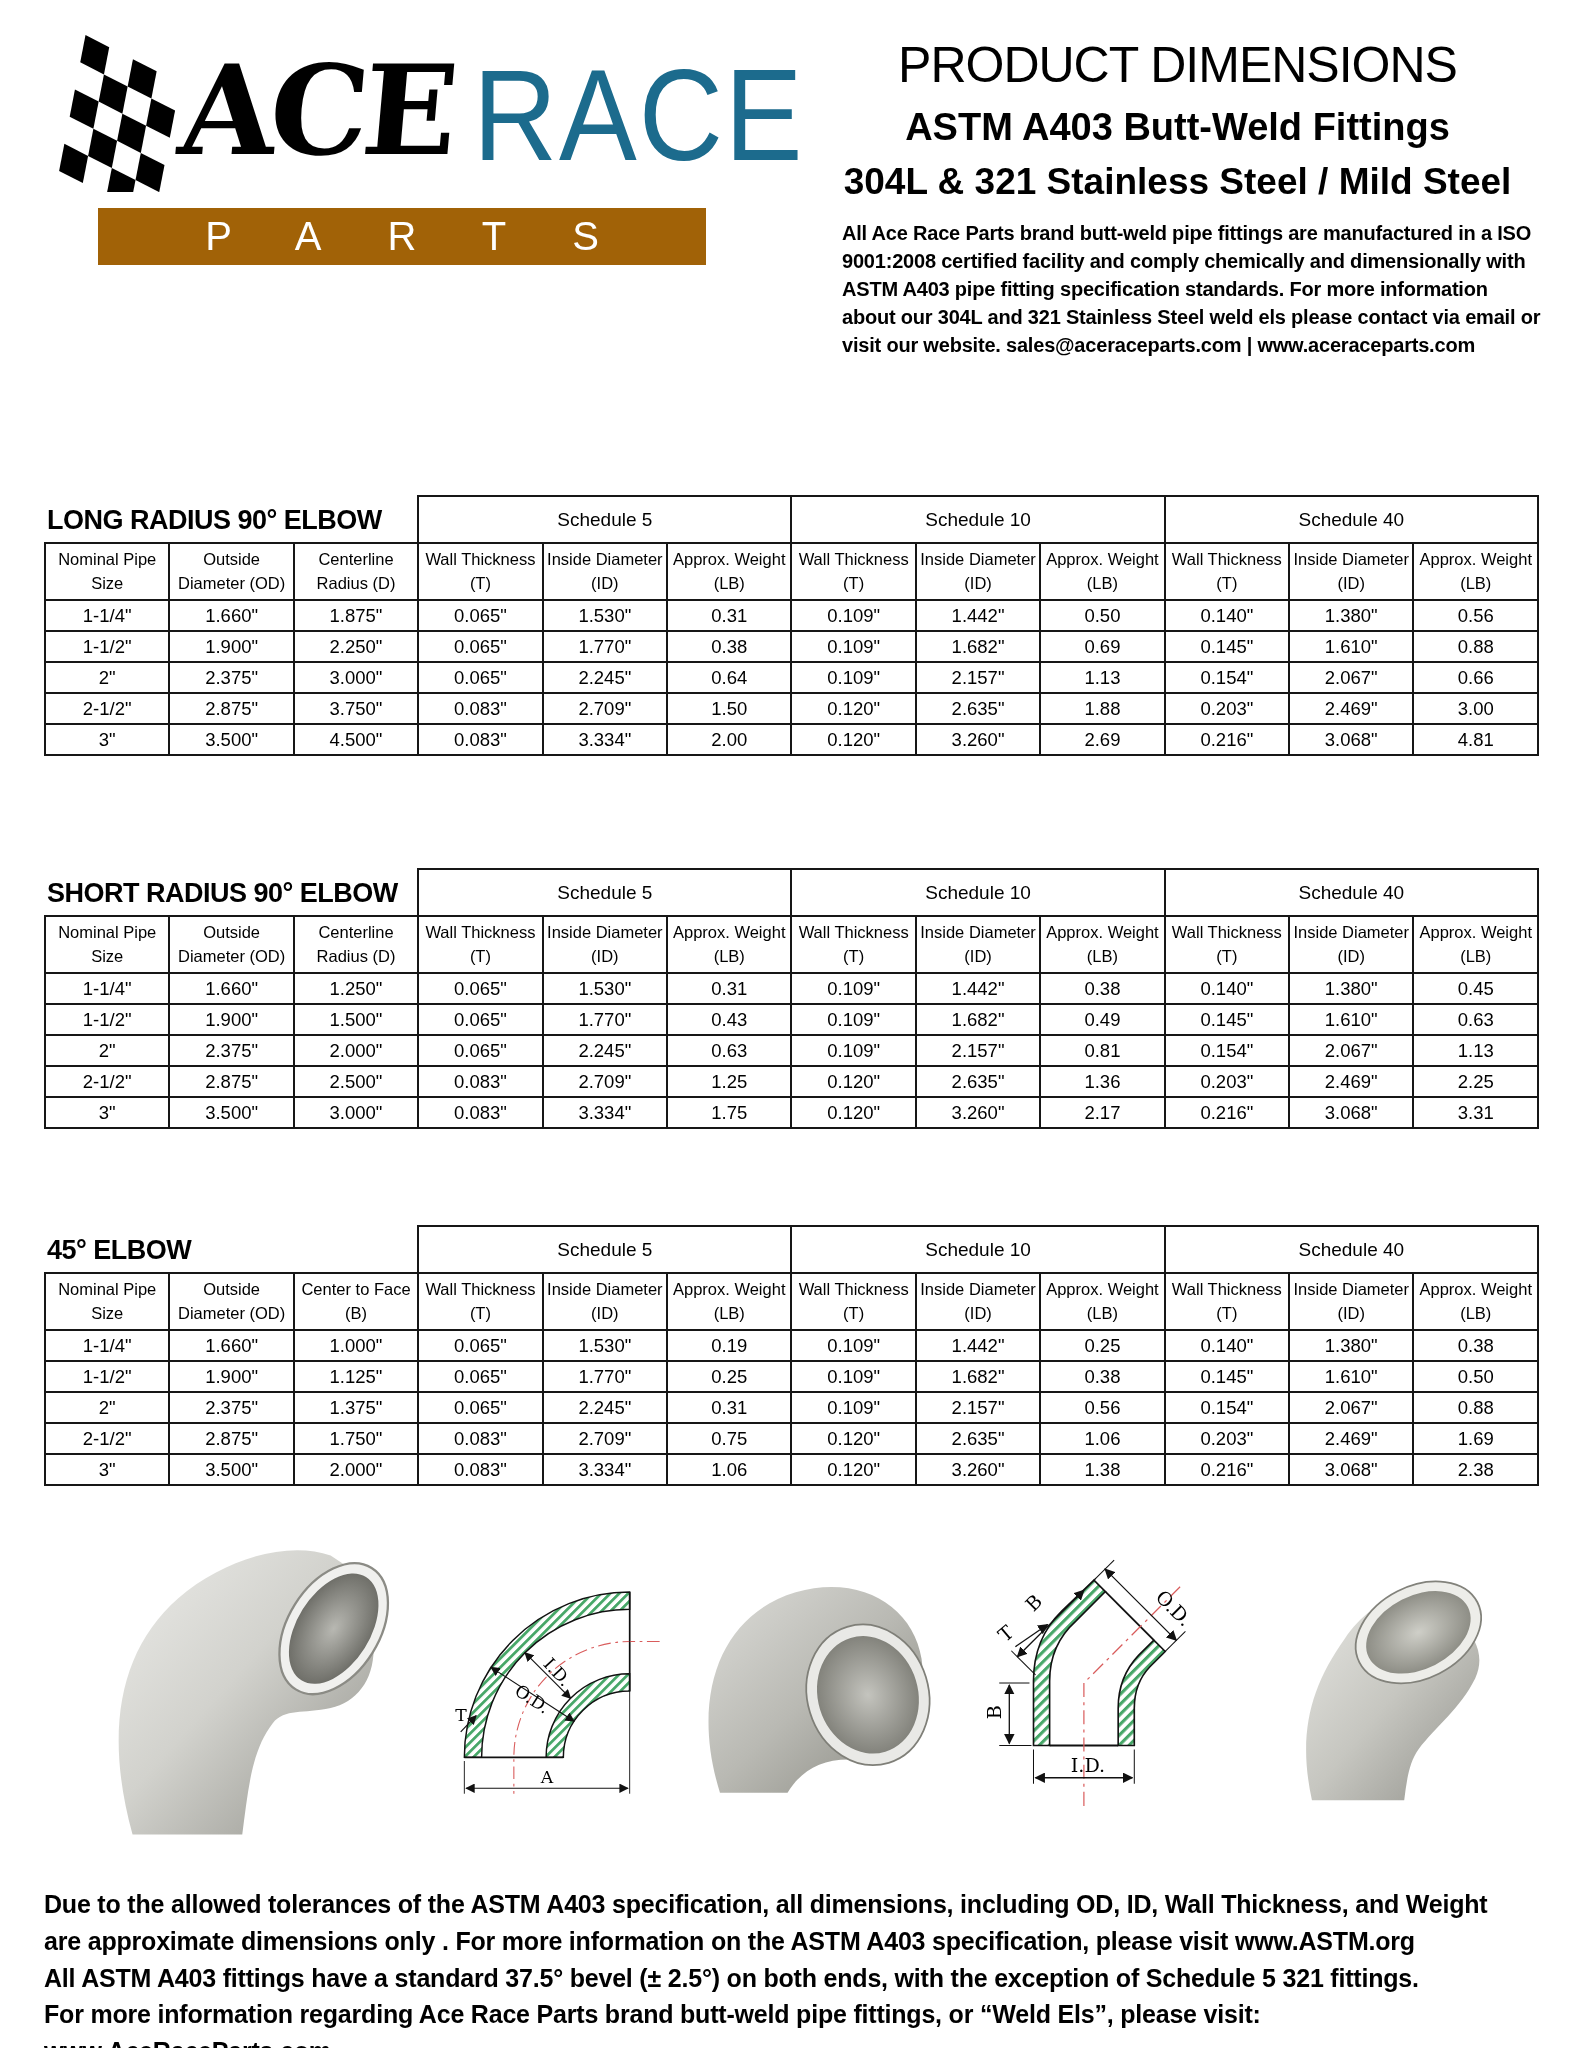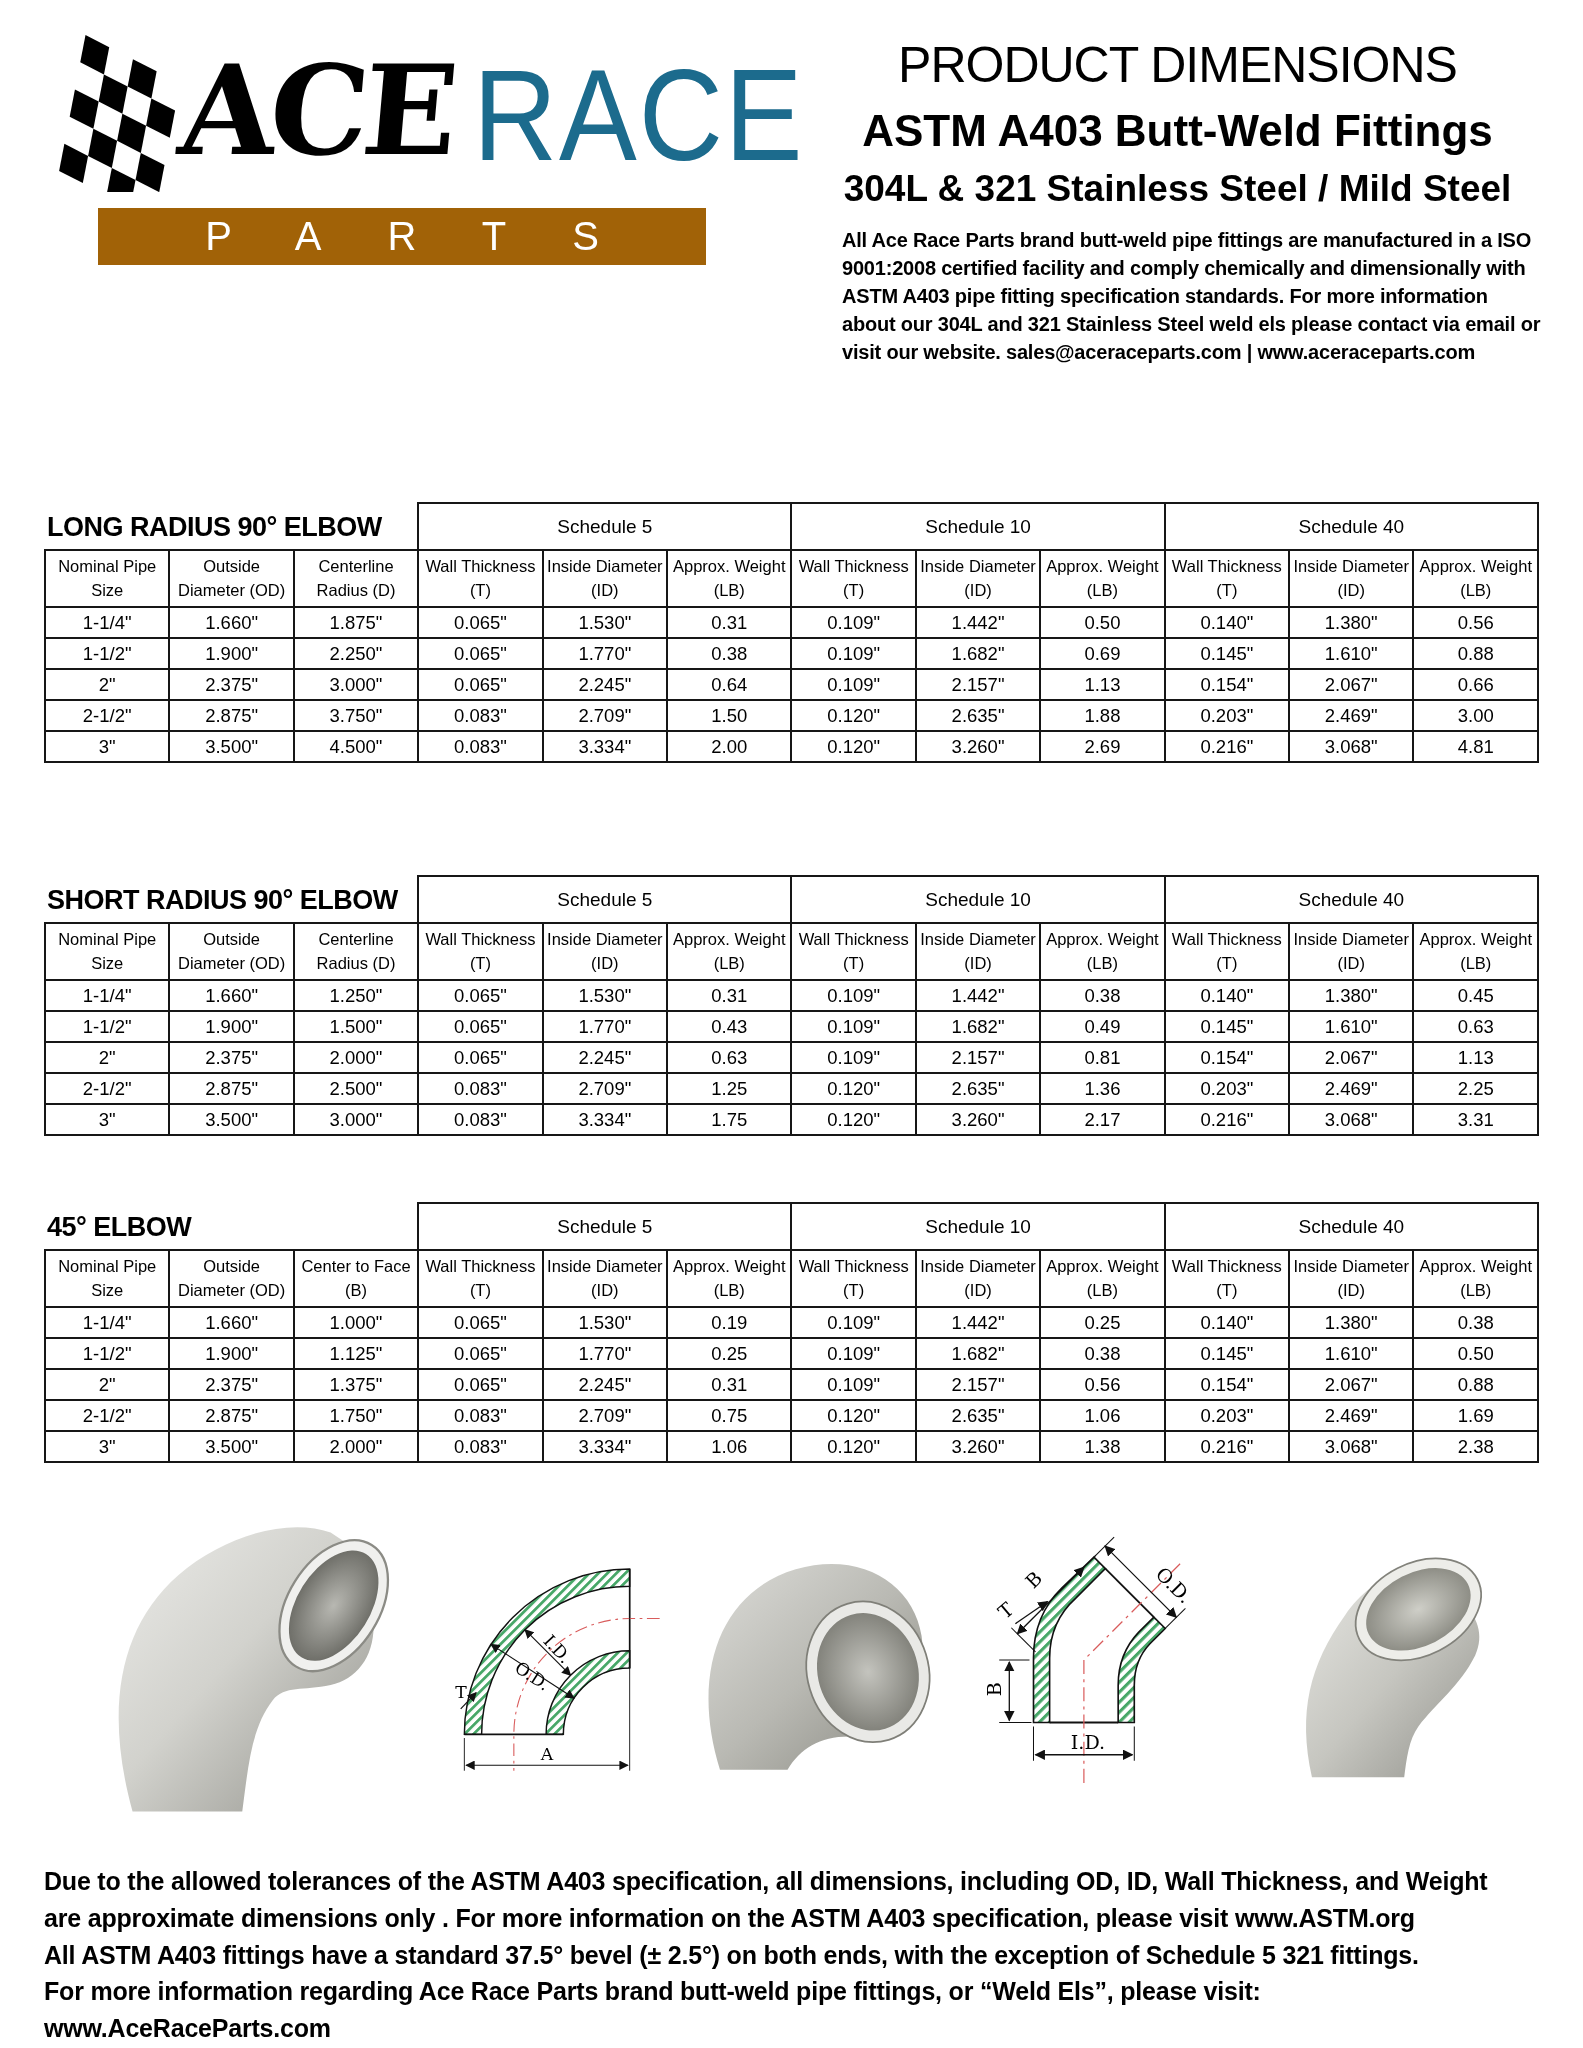--- a/index.html
+++ b/index.html
@@ -27,32 +27,32 @@
   }
   .parts-bar {
     margin:8px 0 0 46px; width:608px; height:57px;
     color:#fff; display:flex; align-items:center; justify-content:center;
     font-size:40px;
   }
   .parts-bar span { letter-spacing:66px; margin-right:-66px; }
 
   .title-block { flex:1; padding:6px 0 0 40px; text-align:center; }
   .page-title   { font-size:50px; font-weight:normal; letter-spacing:-1px; }
-  .page-sub1    { font-size:44px; font-weight:bold; margin-top:12px; }
+  .page-sub1    { font-size:38px; font-weight:bold; margin-top:12px; }
   .page-sub2    { font-size:37px; font-weight:bold; margin-top:12px; }
   .intro {
     text-align:left; font-weight:bold; font-size:20px; line-height:1.4;
     margin:16px 0 0 30px; width:700px; letter-spacing:-0.2px;
   }
 
   
   .table-section { position:relative; margin:0 44px; }
   .ts-1 { margin-top:136px; }
   .ts-2 { margin-top:112px; }
-  .ts-3 { margin-top:66px; }
+  .ts-3 { margin-top:96px; }
   .tbl-title {
     position:absolute; top:10px; left:3px;
     font-size:27px; font-weight:bold; letter-spacing:-0.5px;
   }
   table { border-collapse:collapse; width:100%; table-layout:fixed; }
   td, th { border:2px solid #161616; text-align:center; vertical-align:middle; padding:0 2px; }
   td.blank { border:none; }
   td.sched { height:47px; font-size:19px; font-weight:normal; }
   th { height:57px; font-size:16.5px; font-weight:normal; line-height:1.45; white-space:nowrap;border-radius:18px; }
   tbody td.val { height:31px; font-size:18.5px; }

